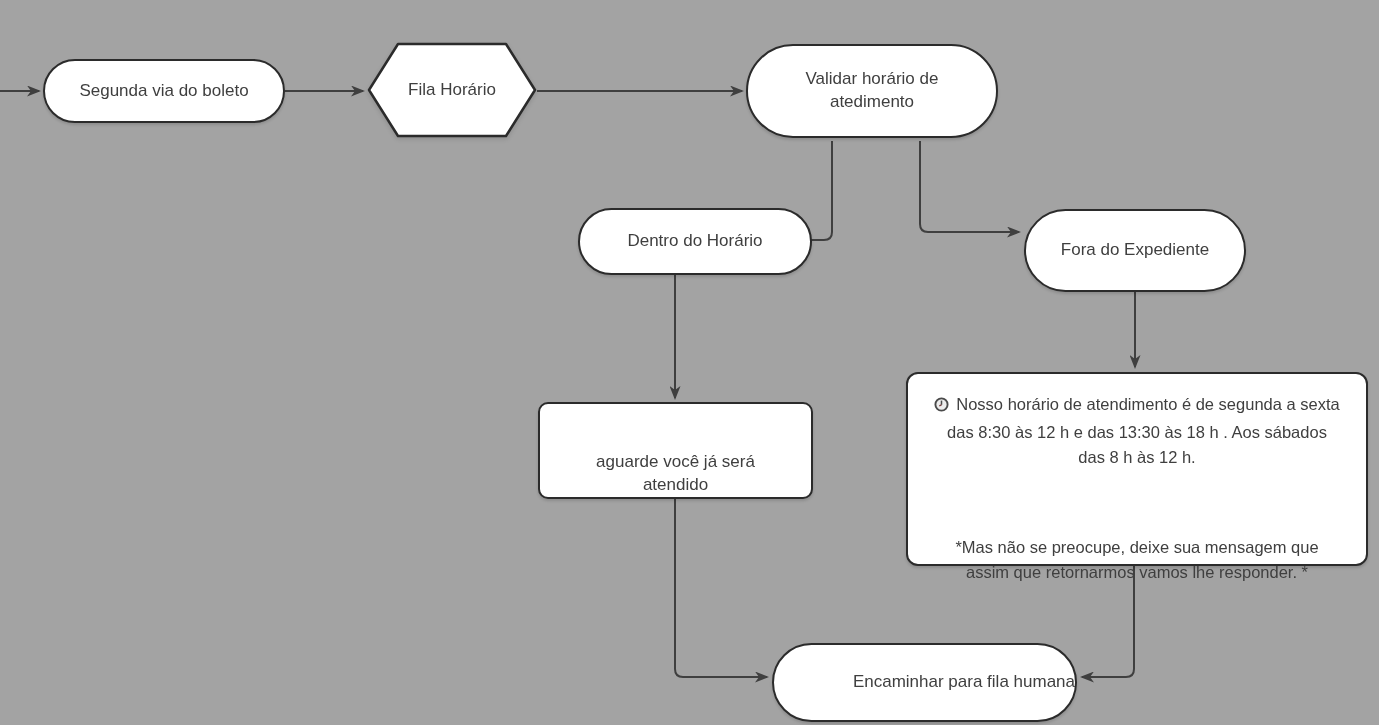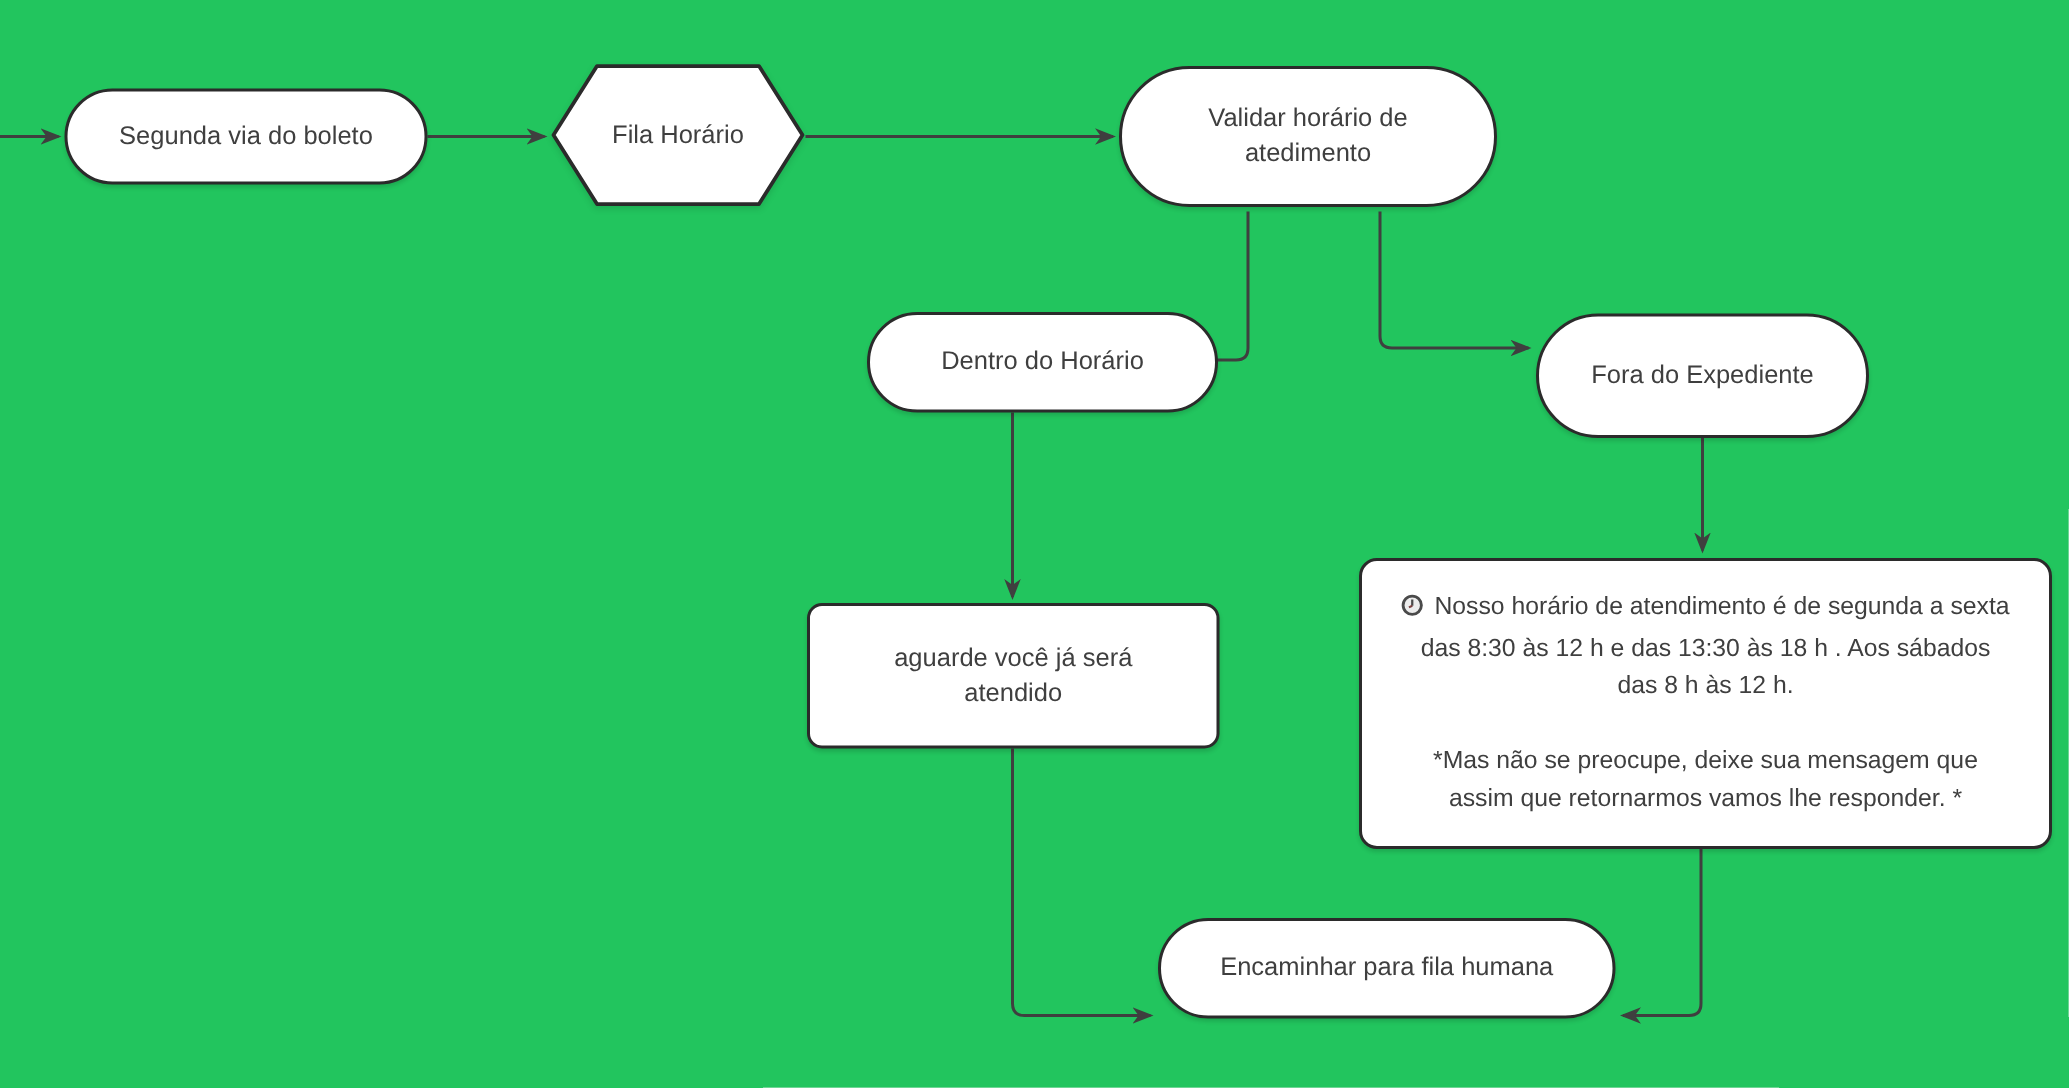--- a/index.html
+++ b/index.html
@@ -4,21 +4,21 @@
 <style>
   html,body{margin:0;padding:0;}
   body{
     font-family:"Liberation Sans","DejaVu Sans",sans-serif;
     background:#f1f1f1;
   }
   .canvas{
     position:relative;
     width:1379px;
     height:725px;
-    background:#22c55e;
+    background:#a3a3a3;
     overflow:hidden;
   }
   .edges{
     position:absolute;
     left:0;top:0;
     width:1379px;height:725px;
     pointer-events:none;
   }
   .node{
     position:absolute;
@@ -33,27 +33,27 @@
     font-size:17px;
     line-height:1.35;
     box-shadow:0 2px 3px rgba(0,0,0,0.14);
   }
   .pill{border-radius:999px;}
   
   .n-segunda{left:43px;top:59px;width:242px;height:64px;}
   .n-validar{left:746px;top:44px;width:252px;height:94px;border-radius:47px;padding:0 28px;}
   .n-dentro{left:578px;top:208px;width:234px;height:67px;}
   .n-fora{left:1024px;top:190px;width:222px;height:83px;margin-top:19px;}
-  .n-aguarde{left:538px;top:402px;width:275px;height:97px;border-radius:10px;padding:0 32px;}
-  .n-encaminhar{left:772px;top:612px;width:305px;height:67px;}
+  .n-aguarde{left:538px;top:402px;width:275px;height:97px;border-radius:10px;padding:0 32px;align-items:flex-end;}
+  .n-encaminhar{left:772px;top:643px;width:305px;height:79px;justify-content:flex-end;}
   .n-msg{
     left:906px;top:372px;width:462px;height:194px;
     border-radius:12px;border-width:2px;
     flex-direction:column;justify-content:flex-start;
-    padding:16px 26px;font-size:16.5px;line-height:1.55;
+    padding:16px 26px;font-size:16.5px;line-height:1.55;gap:40px;
   }
   .n-msg p{margin:0;}
   .n-msg .p1{margin-top:2px;}
   .n-msg .p2{margin-top:24px;}
   
   .node-hex{
     position:absolute;
     left:367px;top:42px;width:170px;height:96px;
   }
   .node-hex svg{

